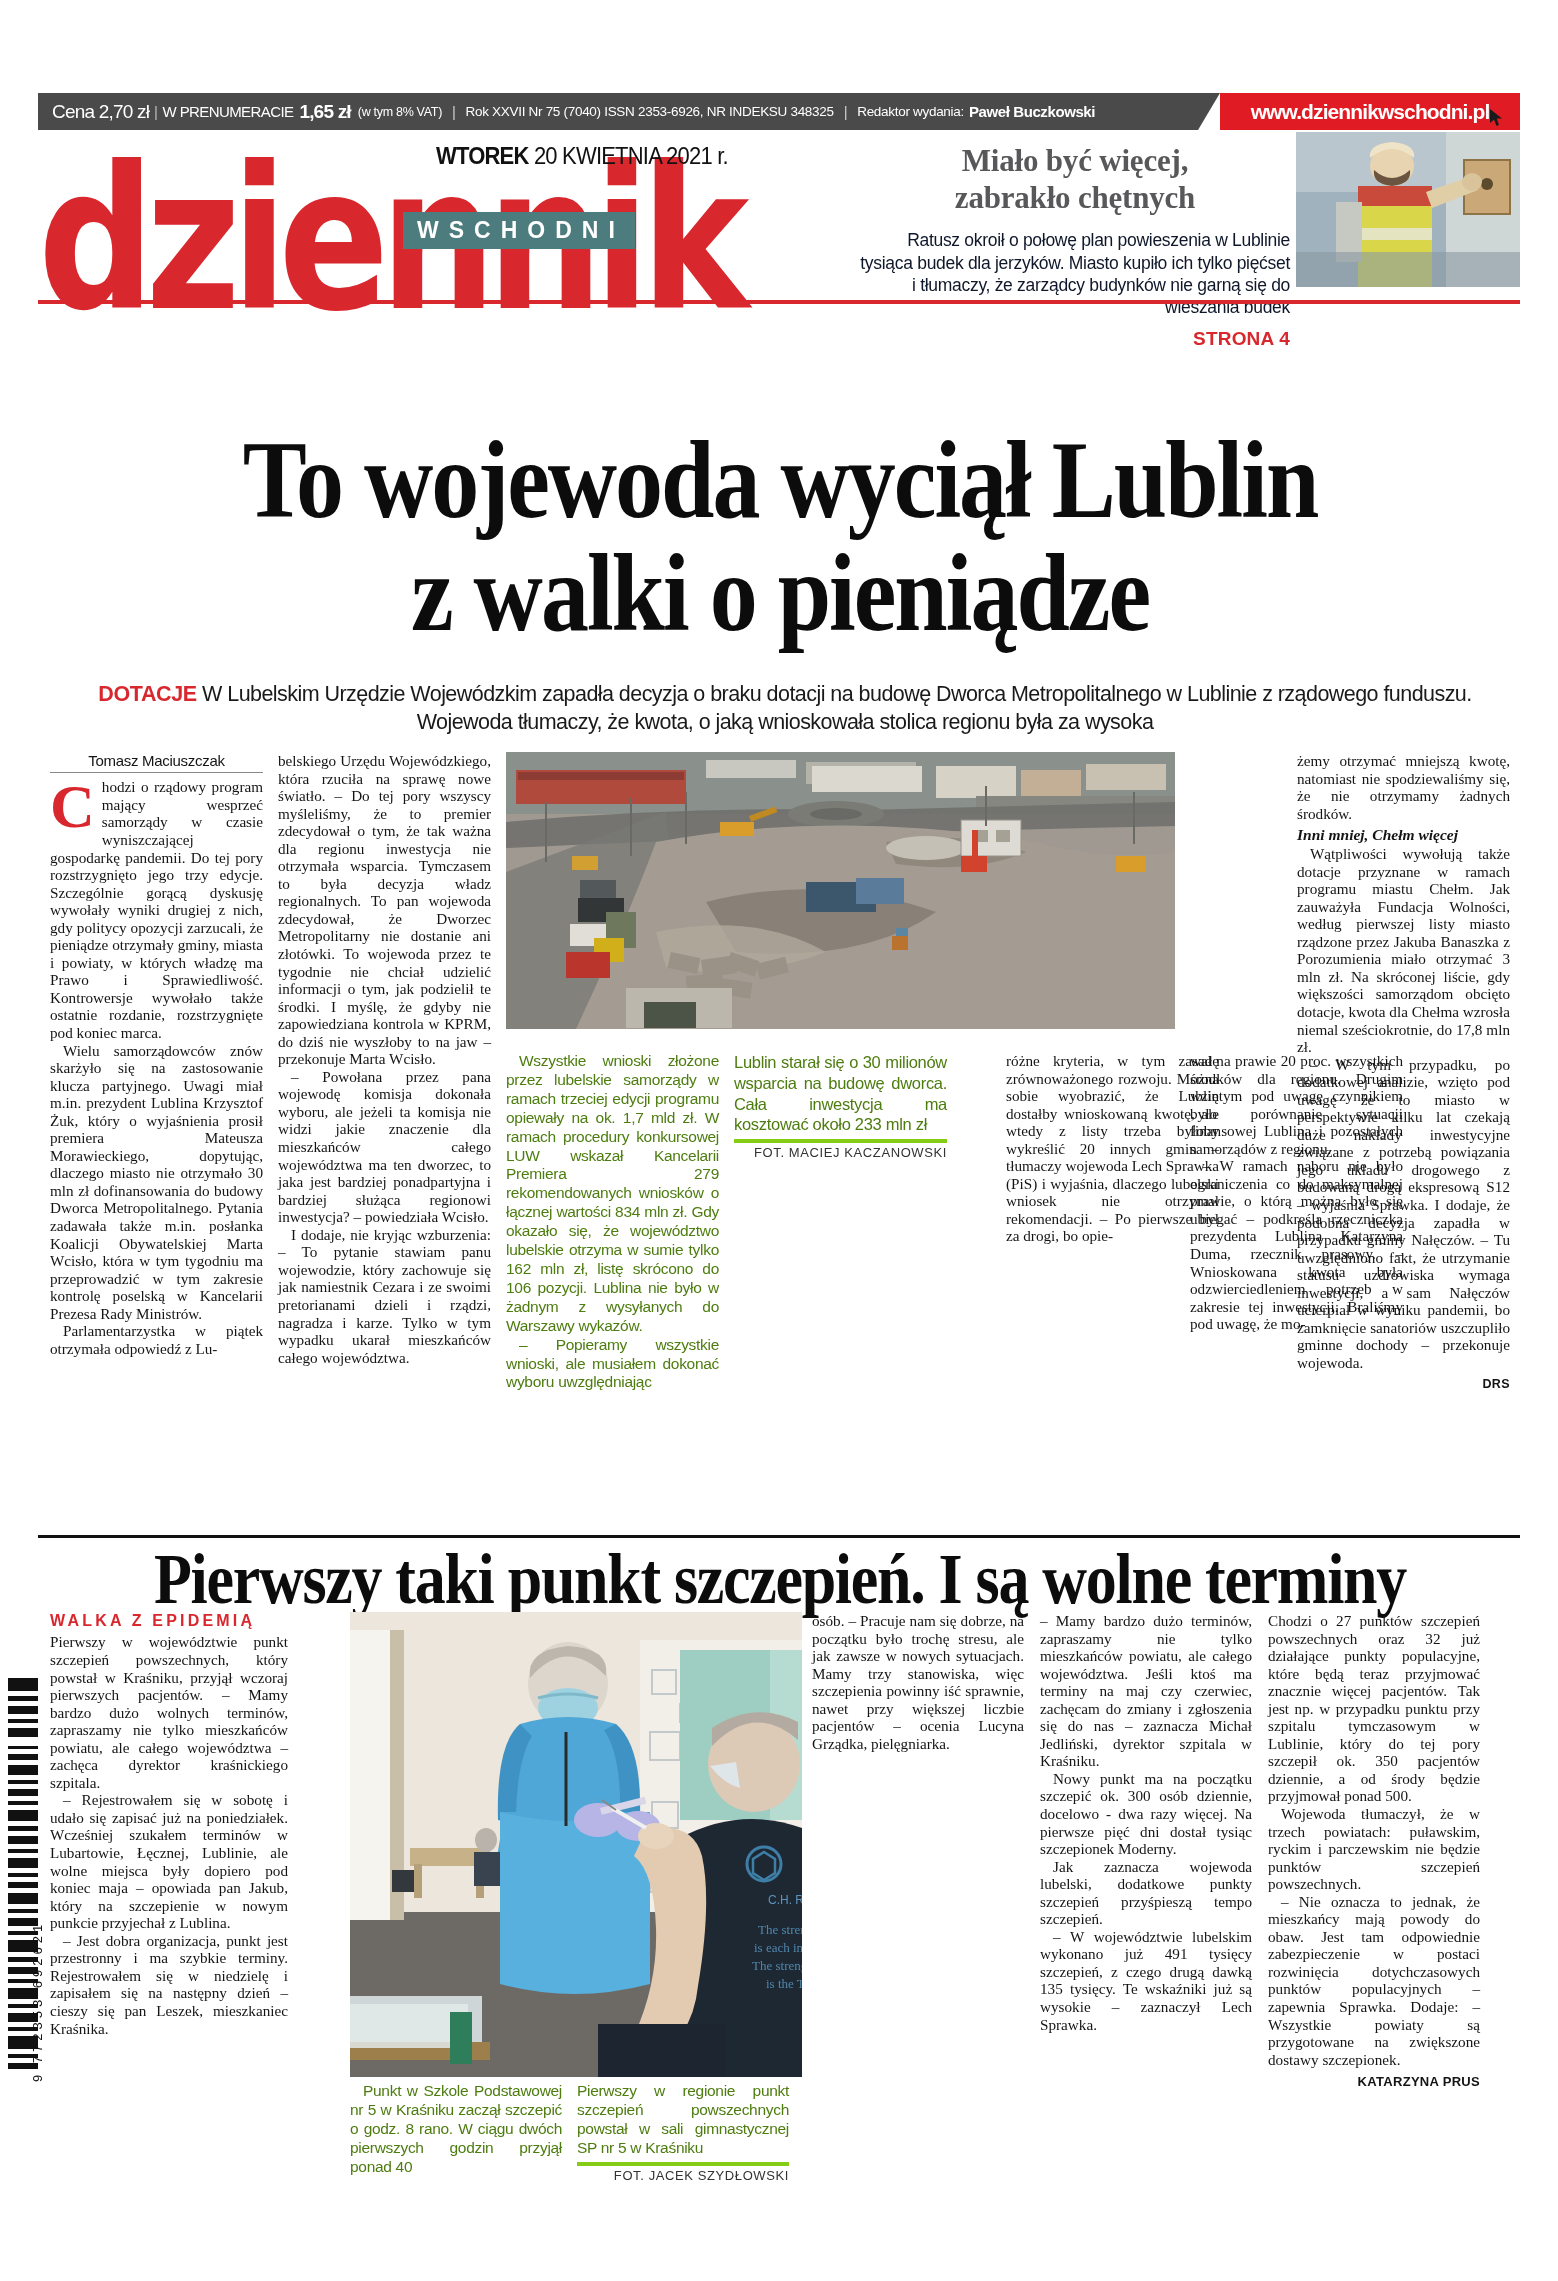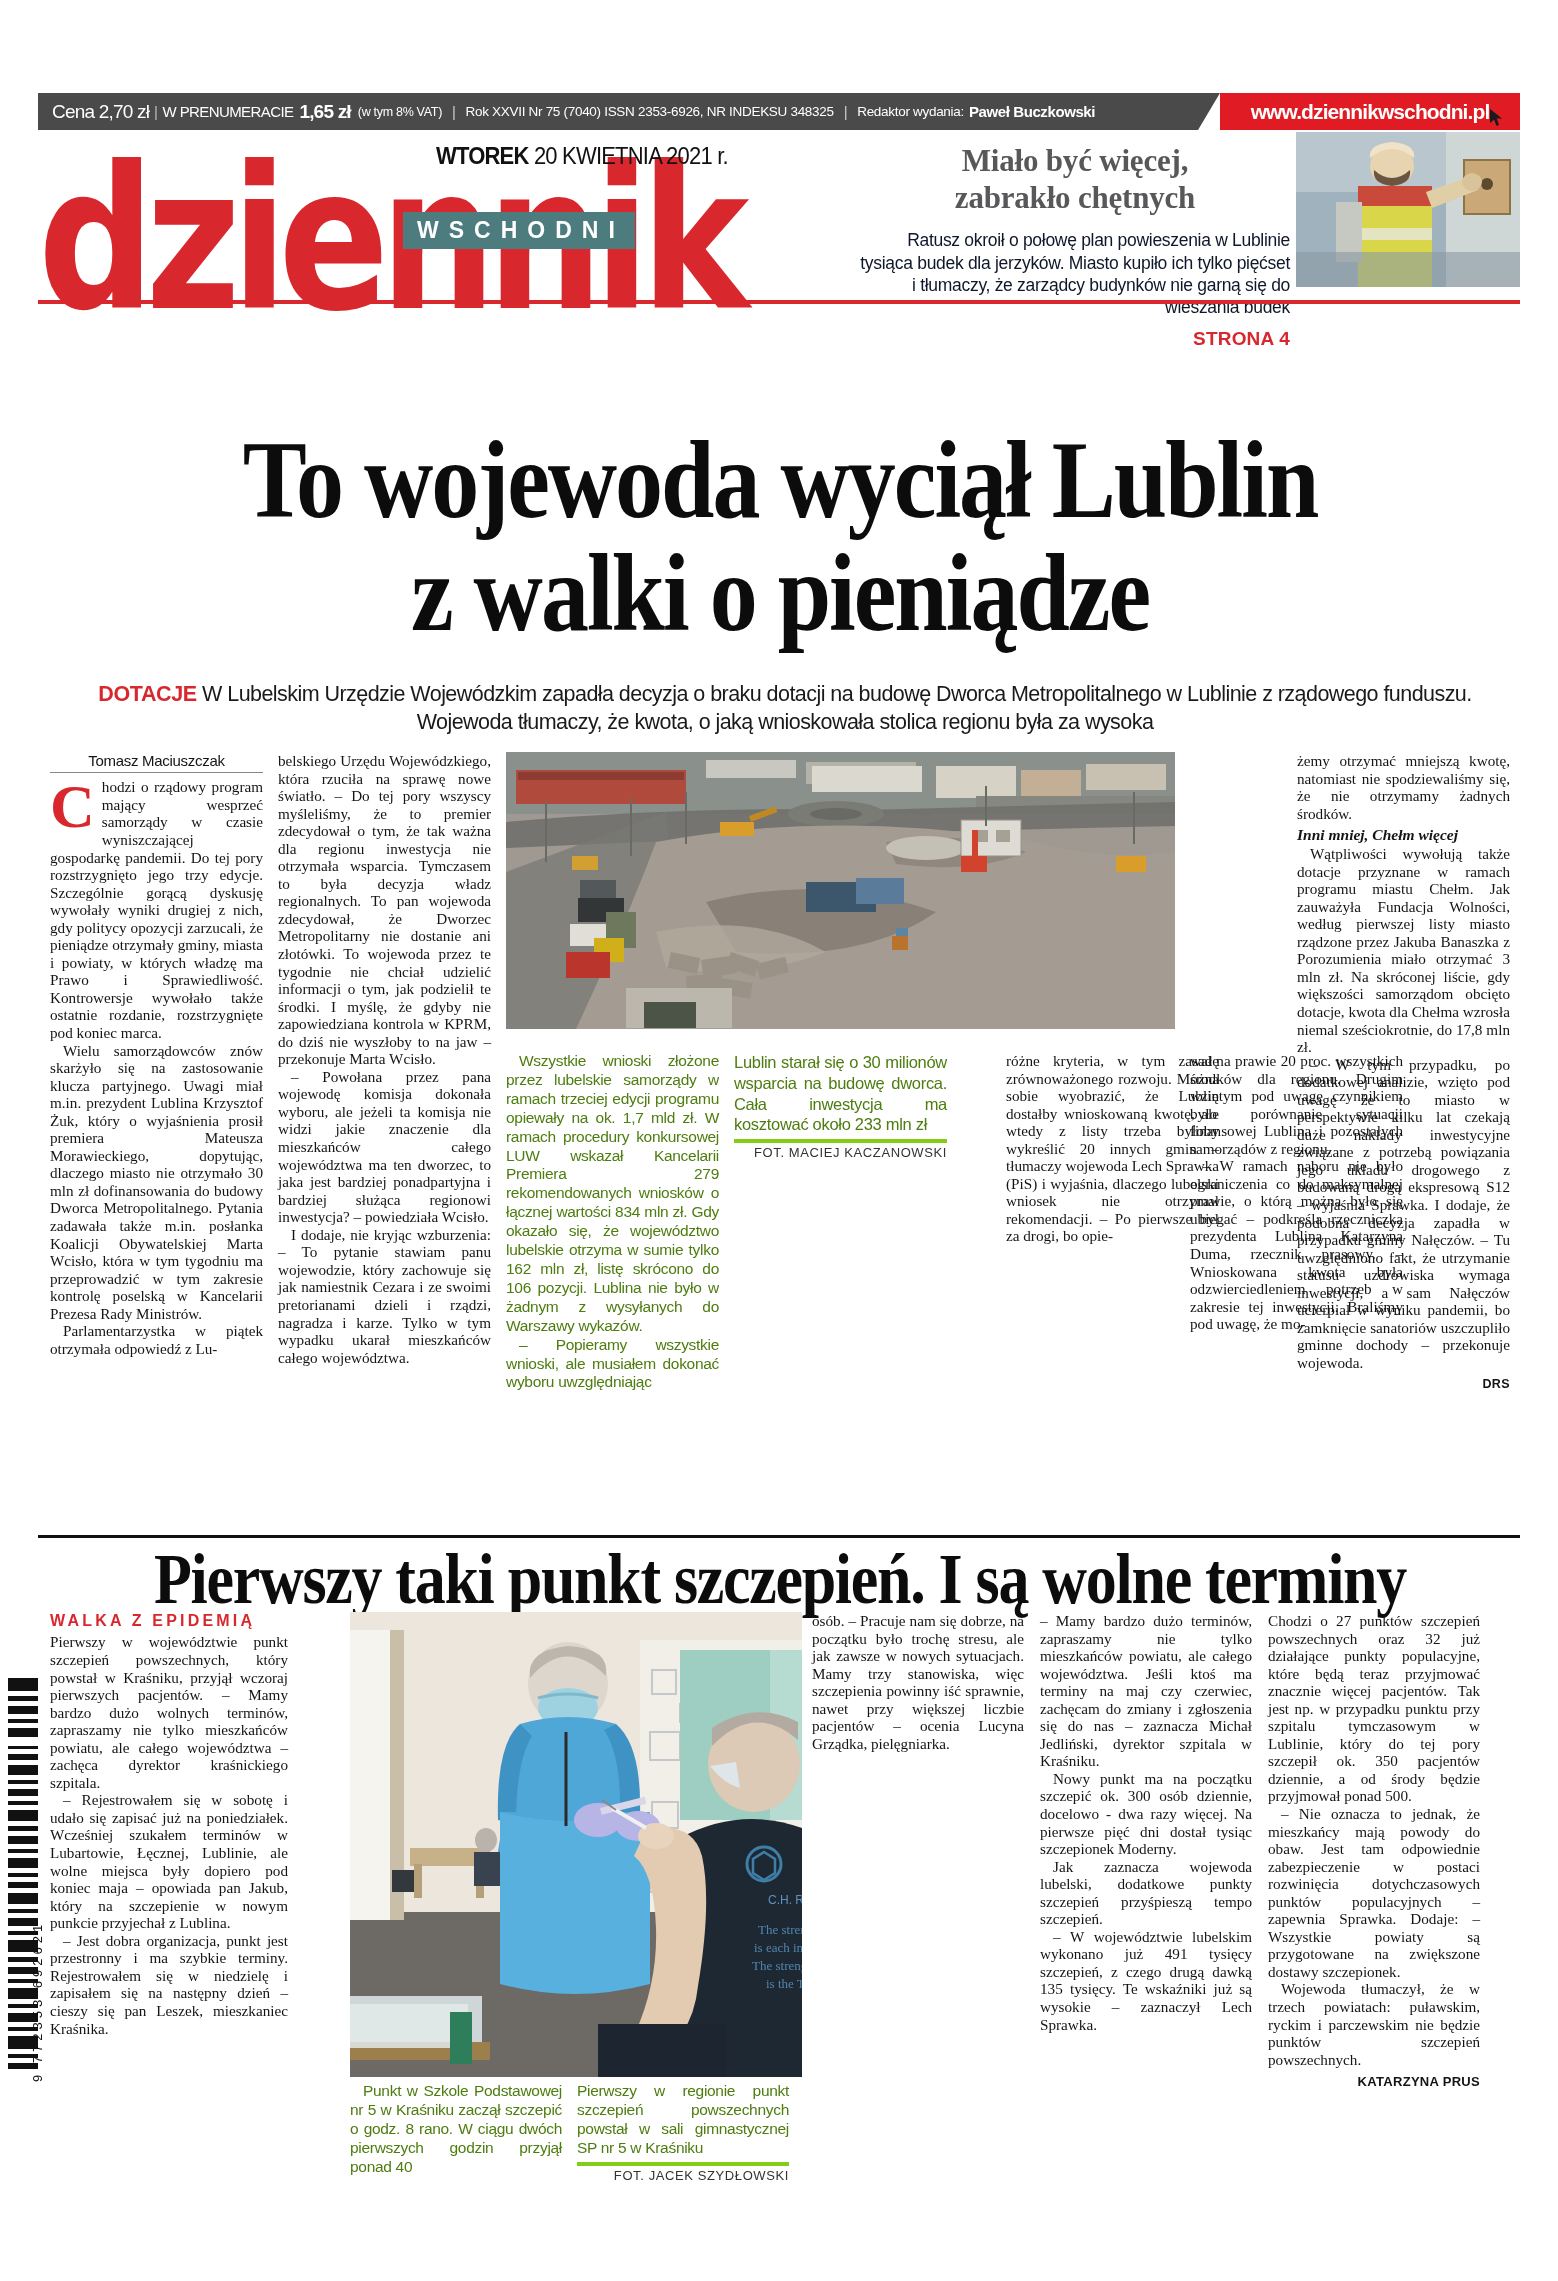--- a/index.html
+++ b/index.html
@@ -542,19 +542,19 @@
 
     <div class="col d5">
       <p class="noind">– Mamy bardzo dużo terminów, zapraszamy nie tylko mieszkańców powiatu, ale całego województwa. Jeśli ktoś ma terminy na maj czy czerwiec, zachęcam do zmiany i zgłoszenia się do nas – zaznacza Michał Jedliński, dyrektor szpitala w Kraśniku.</p>
       <p>Nowy punkt ma na początku szczepić ok. 300 osób dziennie, docelowo - dwa razy więcej. Na pierwsze pięć dni dostał tysiąc szczepionek Moderny.</p>
       <p>Jak zaznacza wojewoda lubelski, dodatkowe punkty szczepień przyśpieszą tempo szczepień.</p>
       <p>– W województwie lubelskim wykonano już 491 tysięcy szczepień, z czego drugą dawką 135 tysięcy. Te wskaźniki już są wysokie – zaznaczył Lech Sprawka.</p>
     </div>
 
     <div class="col d6">
       <p class="noind">Chodzi o 27 punktów szczepień powszechnych oraz 32 już działające punkty populacyjne, które będą teraz przyjmować znacznie więcej pacjentów. Tak jest np. w przypadku punktu przy szpitalu tymczasowym w Lublinie, który do tej pory szczepił ok. 350 pacjentów dziennie, a od środy będzie przyjmował ponad 500.</p>
+      <p>Wojewoda tłumaczył, że w trzech powiatach: puławskim, ryckim i parczewskim nie będzie punktów szczepień powszechnych.</p>
       <p>– Nie oznacza to jednak, że mieszkańcy mają powody do obaw. Jest tam odpowiednie zabezpieczenie w postaci rozwinięcia dotychczasowych punktów populacyjnych – zapewnia Sprawka. Dodaje: – Wszystkie powiaty są przygotowane na zwiększone dostawy szczepionek.</p>
-      <p>Wojewoda tłumaczył, że w trzech powiatach: puławskim, ryckim i parczewskim nie będzie punktów szczepień powszechnych.</p>
       <div class="prus">KATARZYNA PRUS</div>
     </div>
   </div>
 
 </div>
 
 </body></html>

